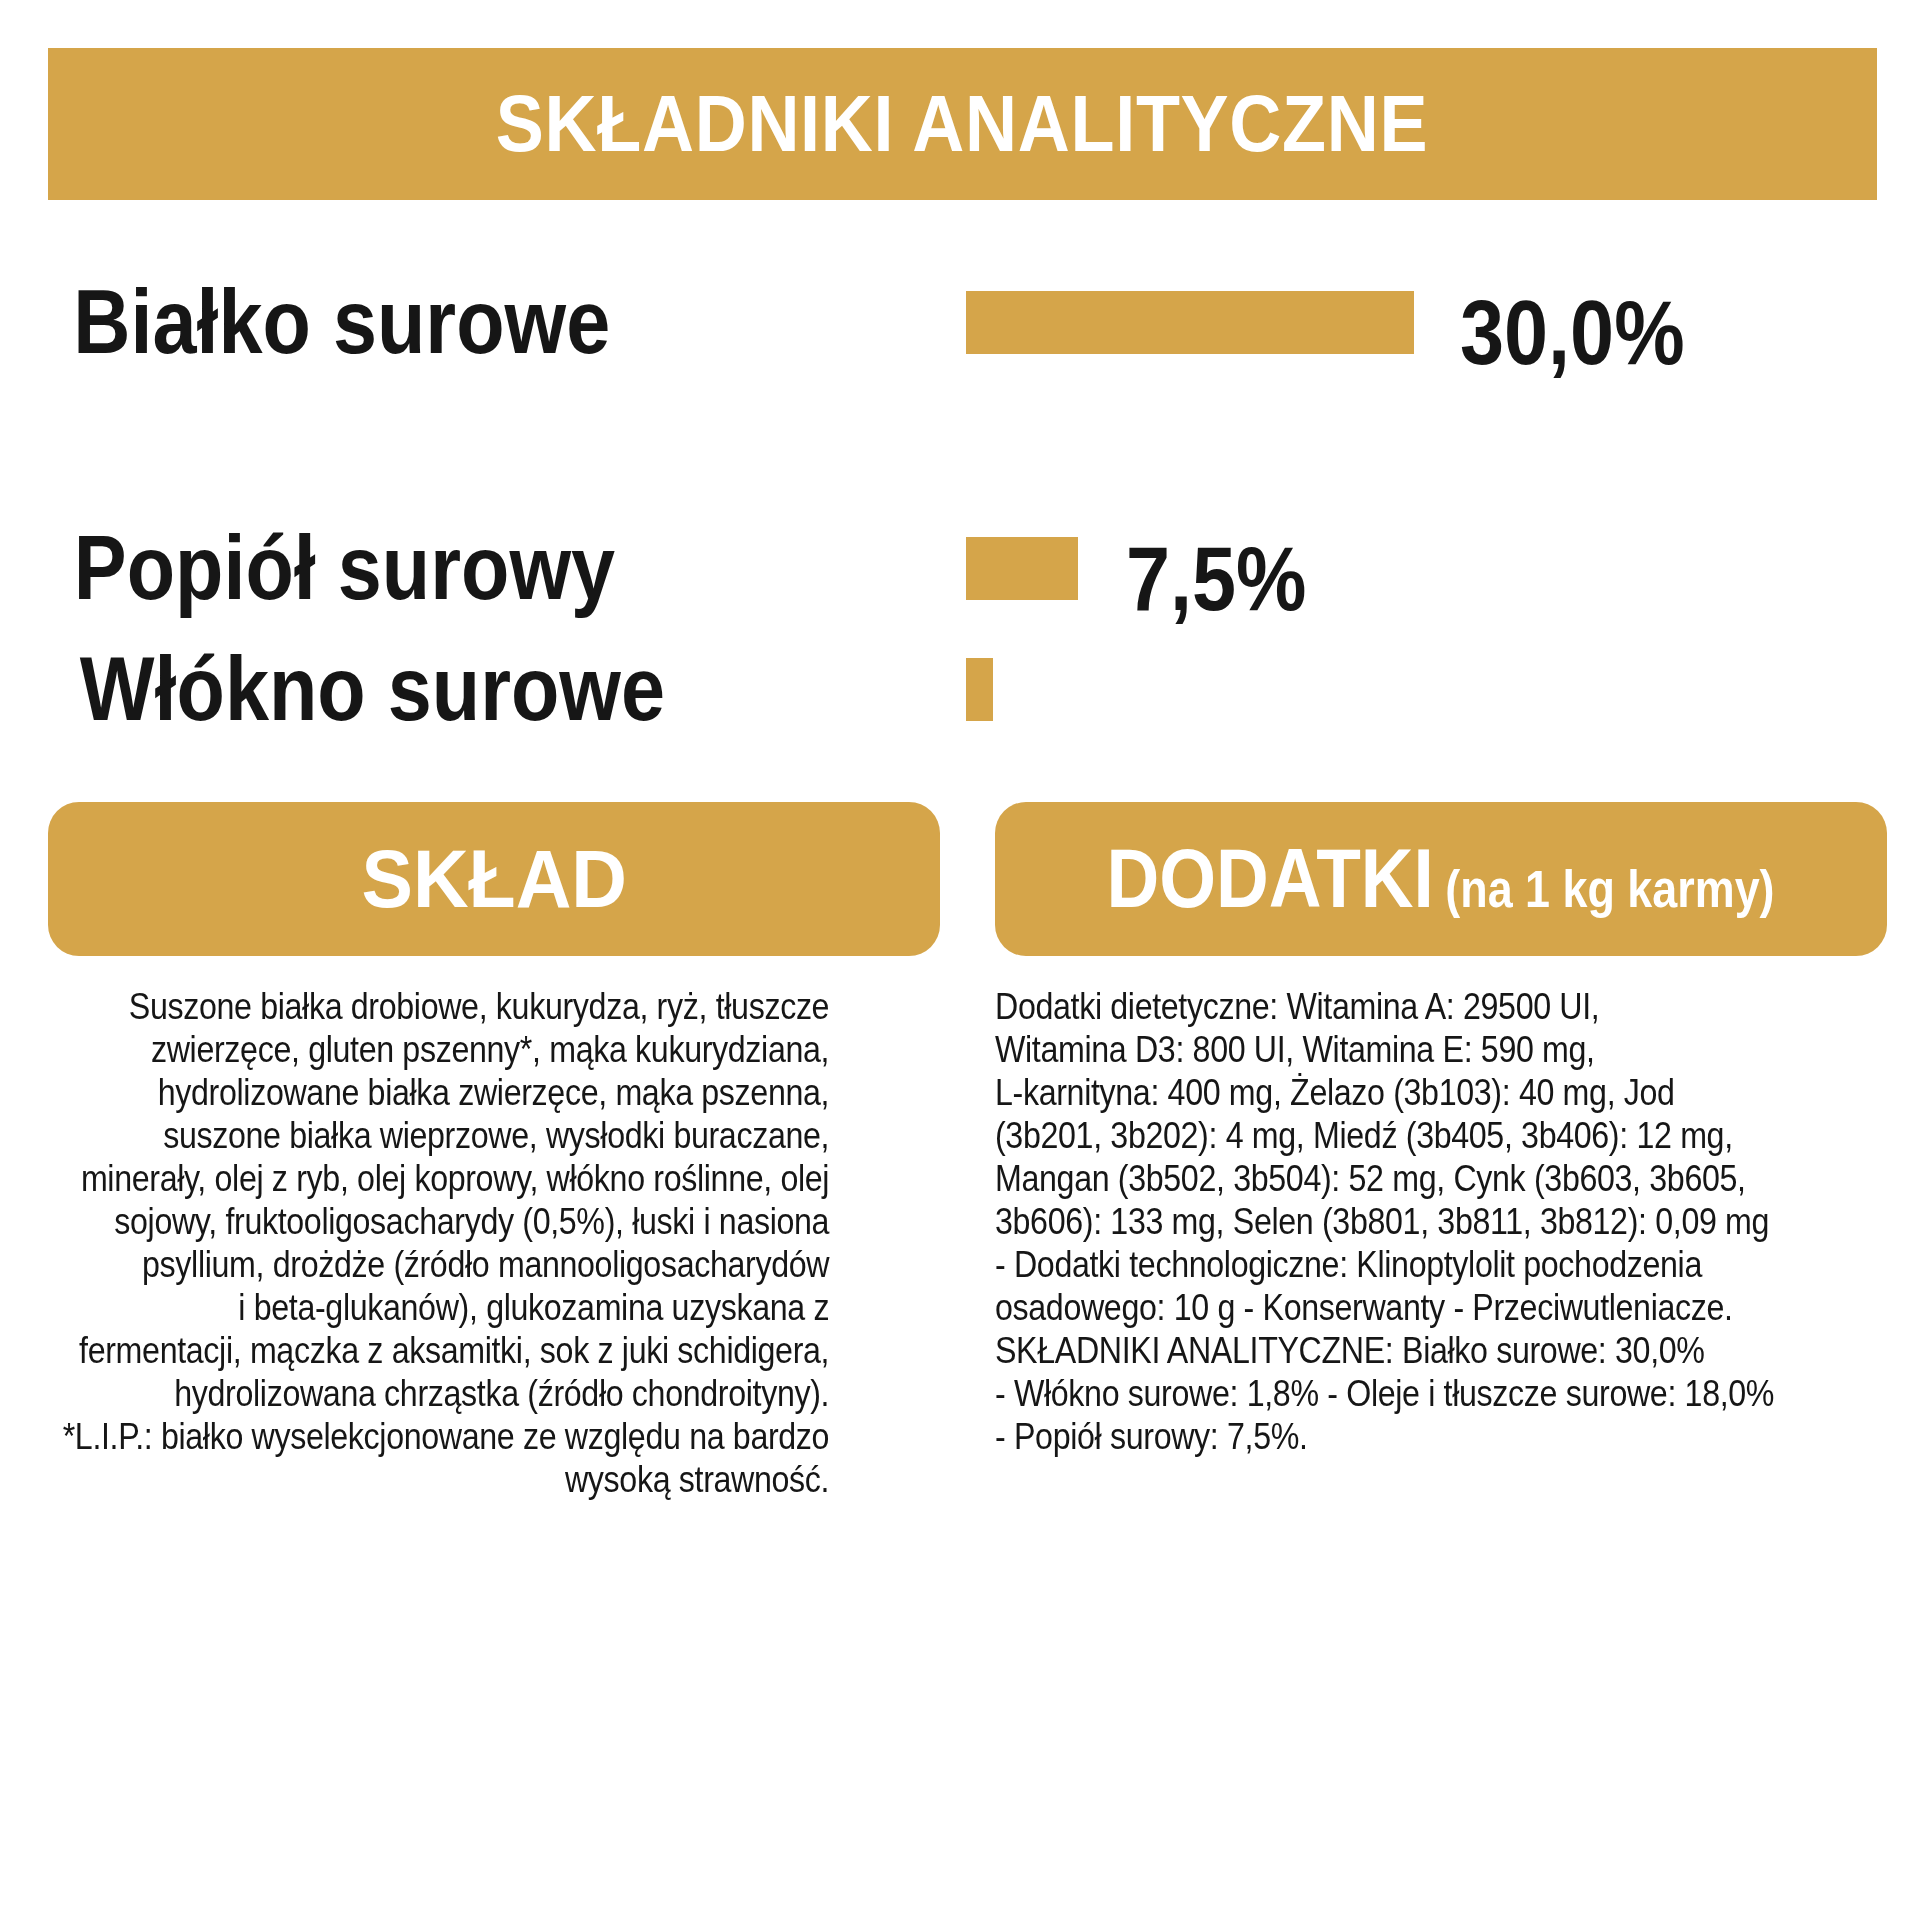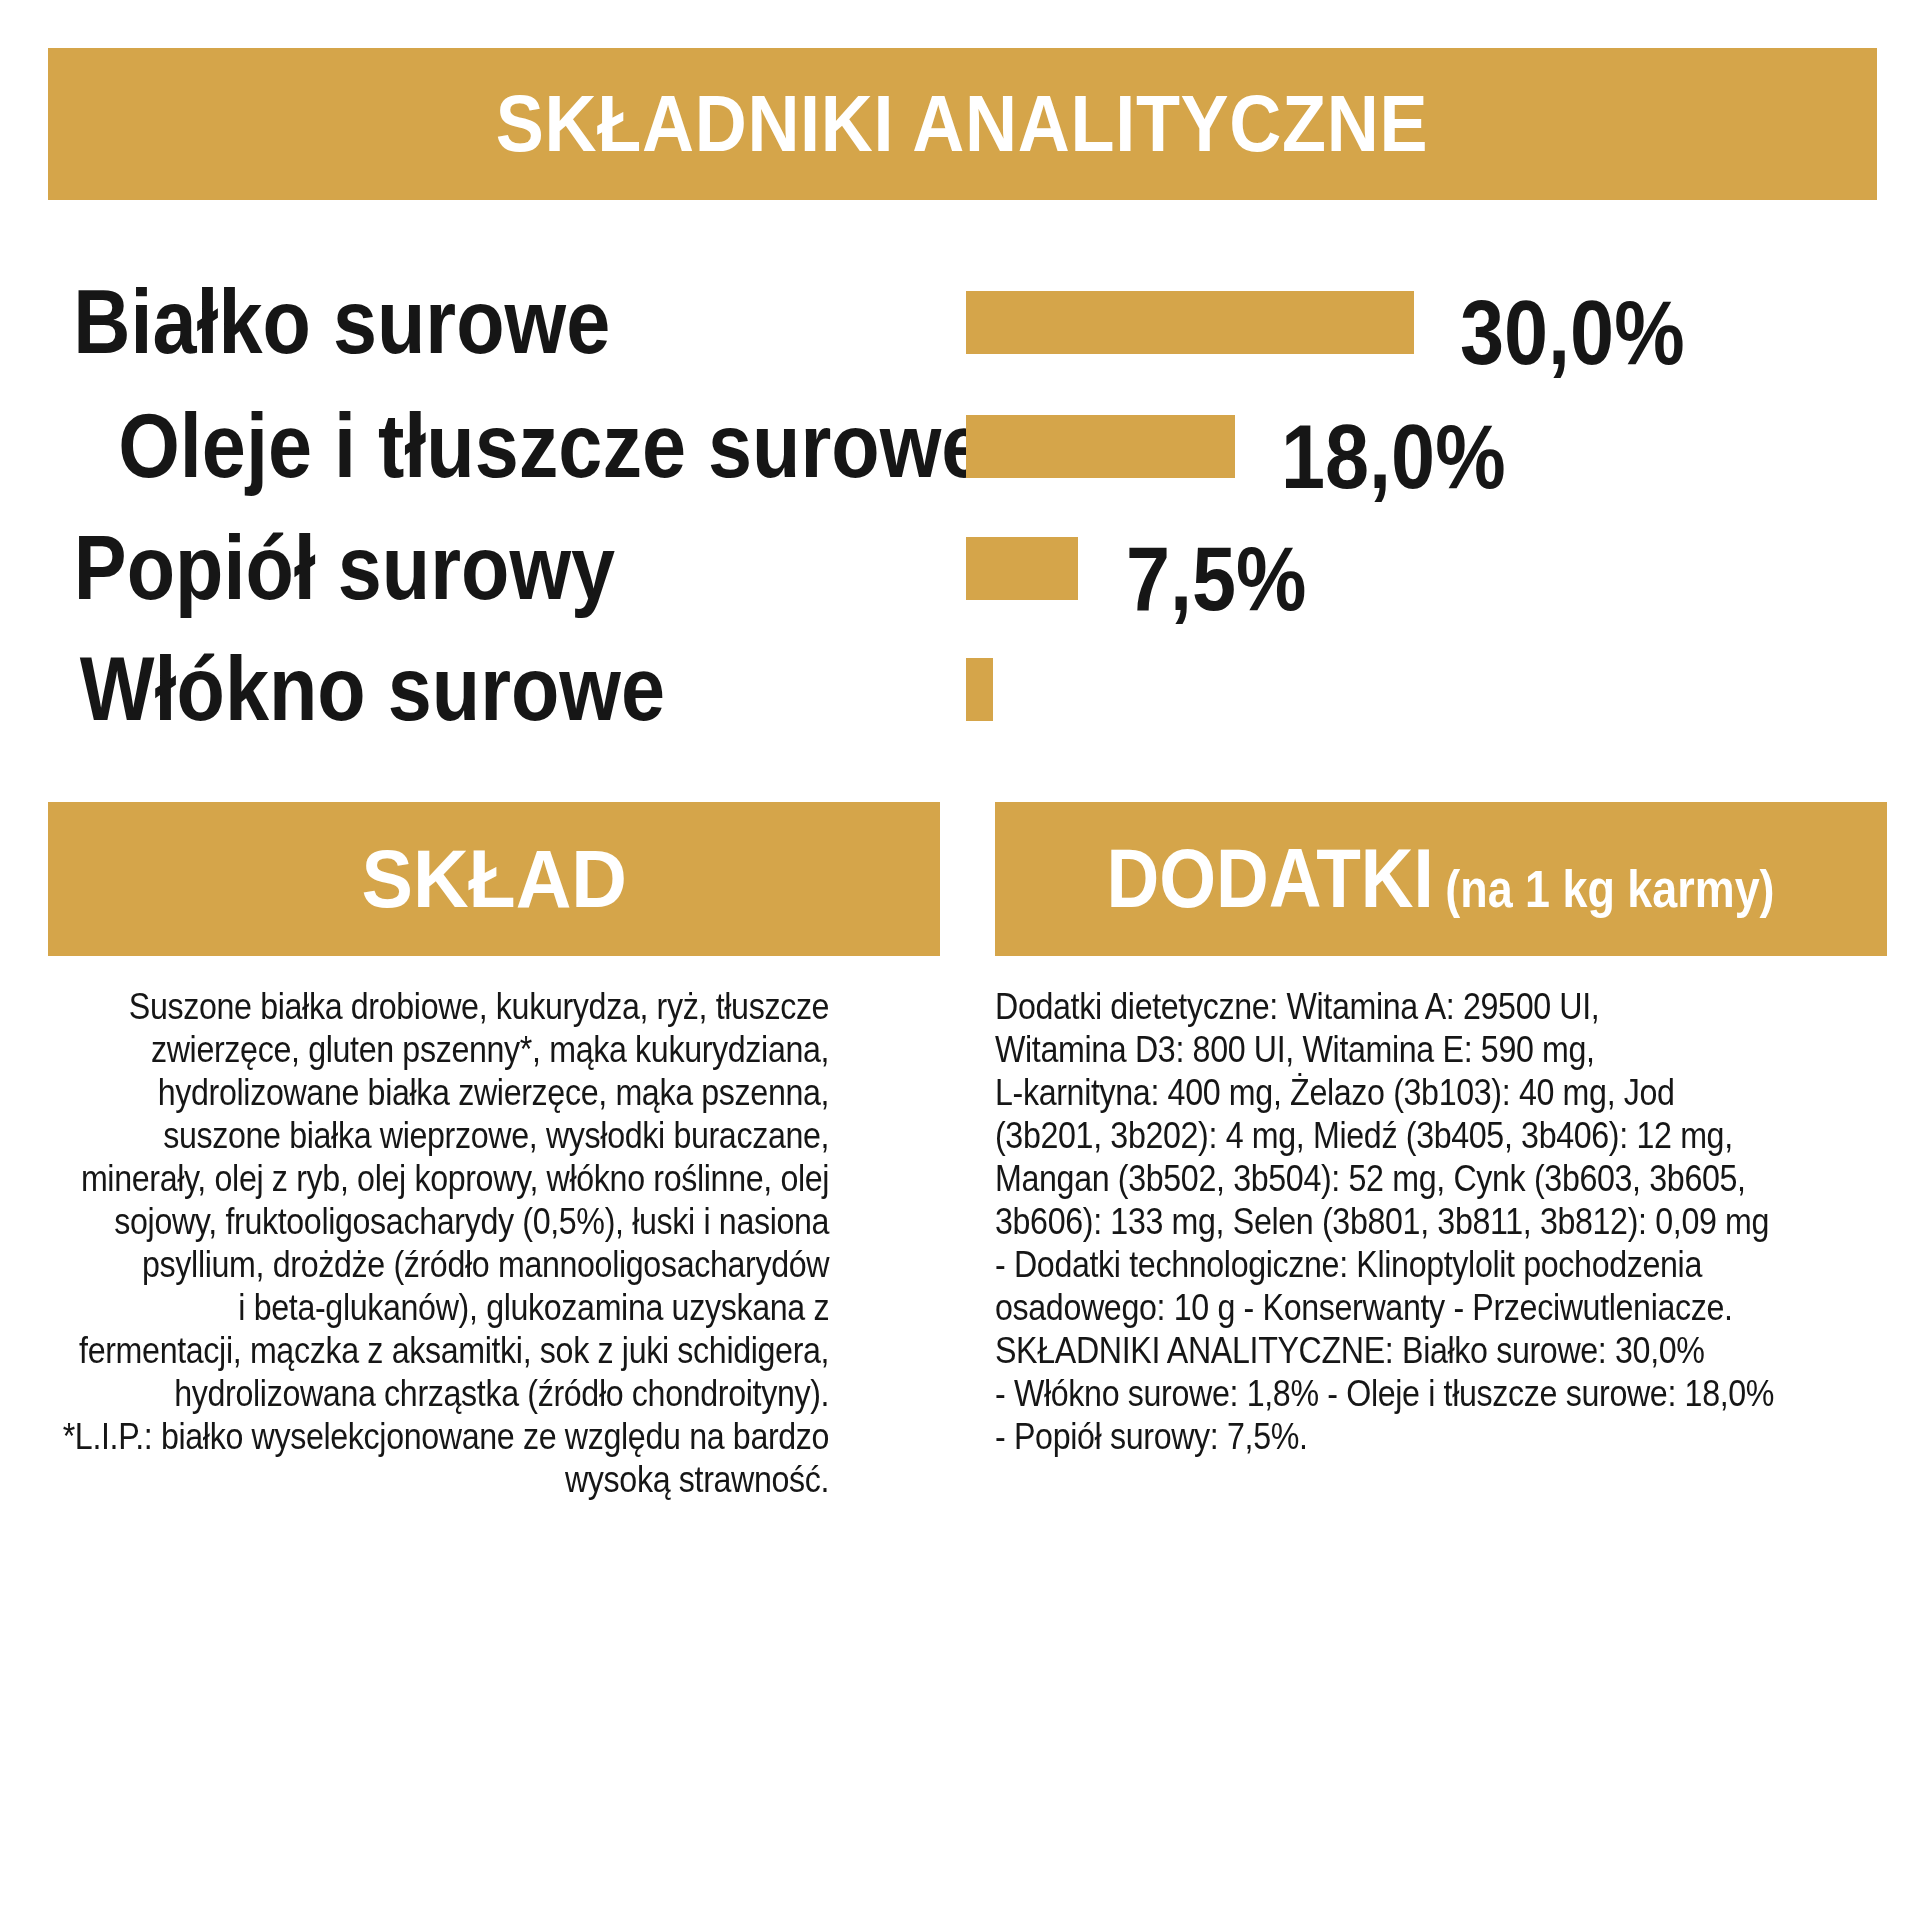--- a/index.html
+++ b/index.html
@@ -29,21 +29,21 @@
   }
   .bar{position:absolute;left:966px;top:31px;height:63px;background:var(--gold);}
   .bar-value{position:absolute;top:0;height:125px;display:flex;align-items:flex-end;}
   .bar-value span{
     font-size:90px;font-weight:bold;white-space:nowrap;
     transform:scaleX(0.88);transform-origin:left center;
   }
   
   .band{
     position:absolute;top:802px;width:892px;height:154px;background:var(--gold);
-    display:flex;align-items:center;justify-content:center;
+    display:flex;align-items:center;justify-content:center;border-radius:31px;
   }
   .band-sklad{left:48px;}
   .band-dodatki{left:995px;}
   .band-text{
     color:#fff;font-size:82px;font-weight:bold;white-space:nowrap;
     transform:scaleX(0.94);transform-origin:center;
   }
   .band-inner{
     display:flex;align-items:baseline;gap:13px;white-space:nowrap;
     transform:scaleX(0.88);transform-origin:center;color:#fff;font-weight:bold;
@@ -81,29 +81,20 @@
   </div>
 
   <div class="chart">
       <div class="chart-row" style="top: 260px;">
         <div class="bar-label">
           <span>Białko surowe</span>
         </div>
         <div class="bar" style="width: 448px; background: rgb(213, 165, 74);"></div>
         <div class="bar-value" style="left: 1460px;">
           <span>30,0%</span>
-        </div>
-      </div>
-      <div class="chart-row" style="top: 384px;">
-        <div class="bar-label">
-          <span>Oleje i tłuszcze surowe</span>
-        </div>
-        <div class="bar" style="width: 269px; background: rgb(213, 165, 74);"></div>
-        <div class="bar-value" style="left: 1281px;">
-          <span>18,0%</span>
         </div>
       </div>
       <div class="chart-row" style="top: 506px;">
         <div class="bar-label">
           <span>Popiół surowy</span>
         </div>
         <div class="bar" style="width: 112px; background: rgb(213, 165, 74);"></div>
         <div class="bar-value" style="left: 1126px;">
           <span>7,5%</span>
         </div>

